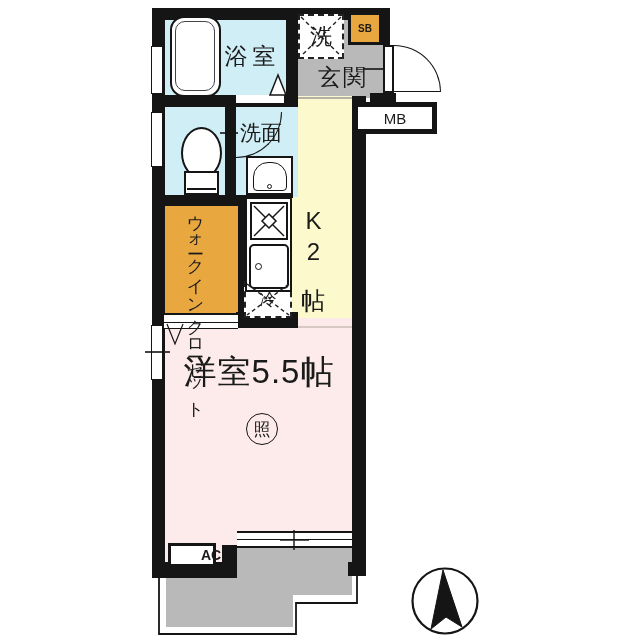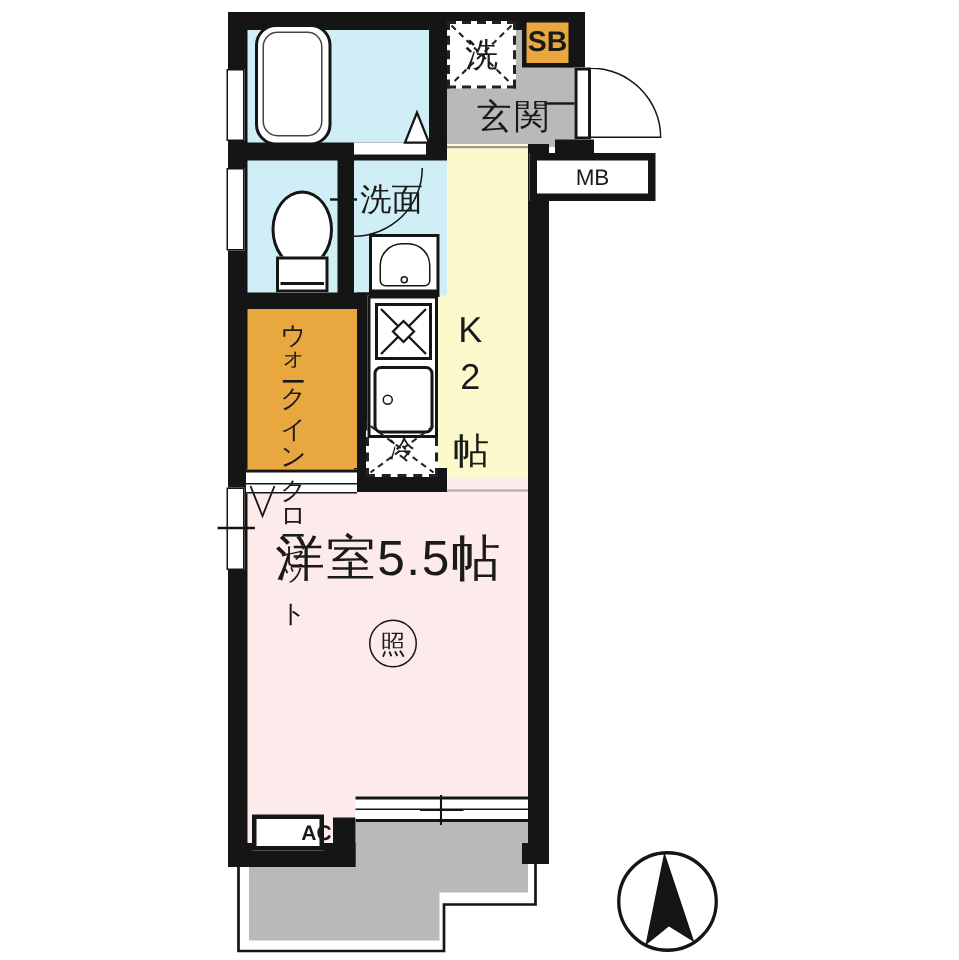--- a/index.html
+++ b/index.html
@@ -114,22 +114,23 @@
     <line x1="254" y1="206" x2="284" y2="236" stroke="#151515" stroke-width="1.5"></line>
     <line x1="284" y1="206" x2="254" y2="236" stroke="#151515" stroke-width="1.5"></line>
     <path d="M269,214 L276,221 L269,228 L262,221 Z" fill="#fff" stroke="#151515" stroke-width="1.5"></path>
 
     <g>
       <circle cx="445" cy="601" r="32.5" fill="#fff" stroke="#151515" stroke-width="2.2"></circle>
       <polygon points="443,570 462,627 446,617 431,629" fill="#151515" stroke="#151515" stroke-width="1"></polygon>
     </g>
   </svg>
 
+  <div class="txt center" style="left:205px;top:42px;width:95px;height:28px;font-size:23px;letter-spacing:5px;">浴室</div>
   <div class="txt center" style="left:298px;top:14px;width:46px;height:45px;font-size:22px;">洗</div>
-  <div class="txt center" style="left:348px;top:12px;width:34px;height:33px;font-size:19px;font-weight:600;">SB</div>
+  <div class="txt center" style="left:348px;top:12px;width:34px;height:33px;font-size:10px;font-weight:600;">SB</div>
   <div class="txt center" style="left:312px;top:63px;width:62px;height:28px;font-size:23px;letter-spacing:2px;">玄関</div>
   <div class="txt center" style="left:353px;top:102px;width:84px;height:32px;font-size:15px;">MB</div>
   <div class="txt center" style="left:228px;top:120px;width:66px;height:26px;font-size:21px;">洗面</div>
   <div class="txt vtext center" style="left:296px;top:186px;width:34px;height:108px;font-size:24px;letter-spacing:4px;">K2帖</div>
   <div class="txt vtext" style="left:160px;top:204px;width:46px;height:110px;font-size:17px;letter-spacing:1px;line-height:1.35;">ウォークインクローゼット</div>
   <div class="txt center" style="left:164px;top:355px;width:190px;height:34px;font-size:33px;letter-spacing:1px;">洋室5.5帖</div>
   <div class="txt center" style="left:246px;top:413px;width:30px;height:30px;font-size:17px;border:1.8px solid #151515;border-radius:50%;background:#fcebea;">照</div>
   <div class="txt center" style="left:244px;top:281px;width:48px;height:37px;font-size:17px;">冷</div>
   <div class="txt center" style="left:168px;top:543px;width:48px;height:24px;font-size:14px;font-weight:600;padding-left:19px;">AC</div>
 

